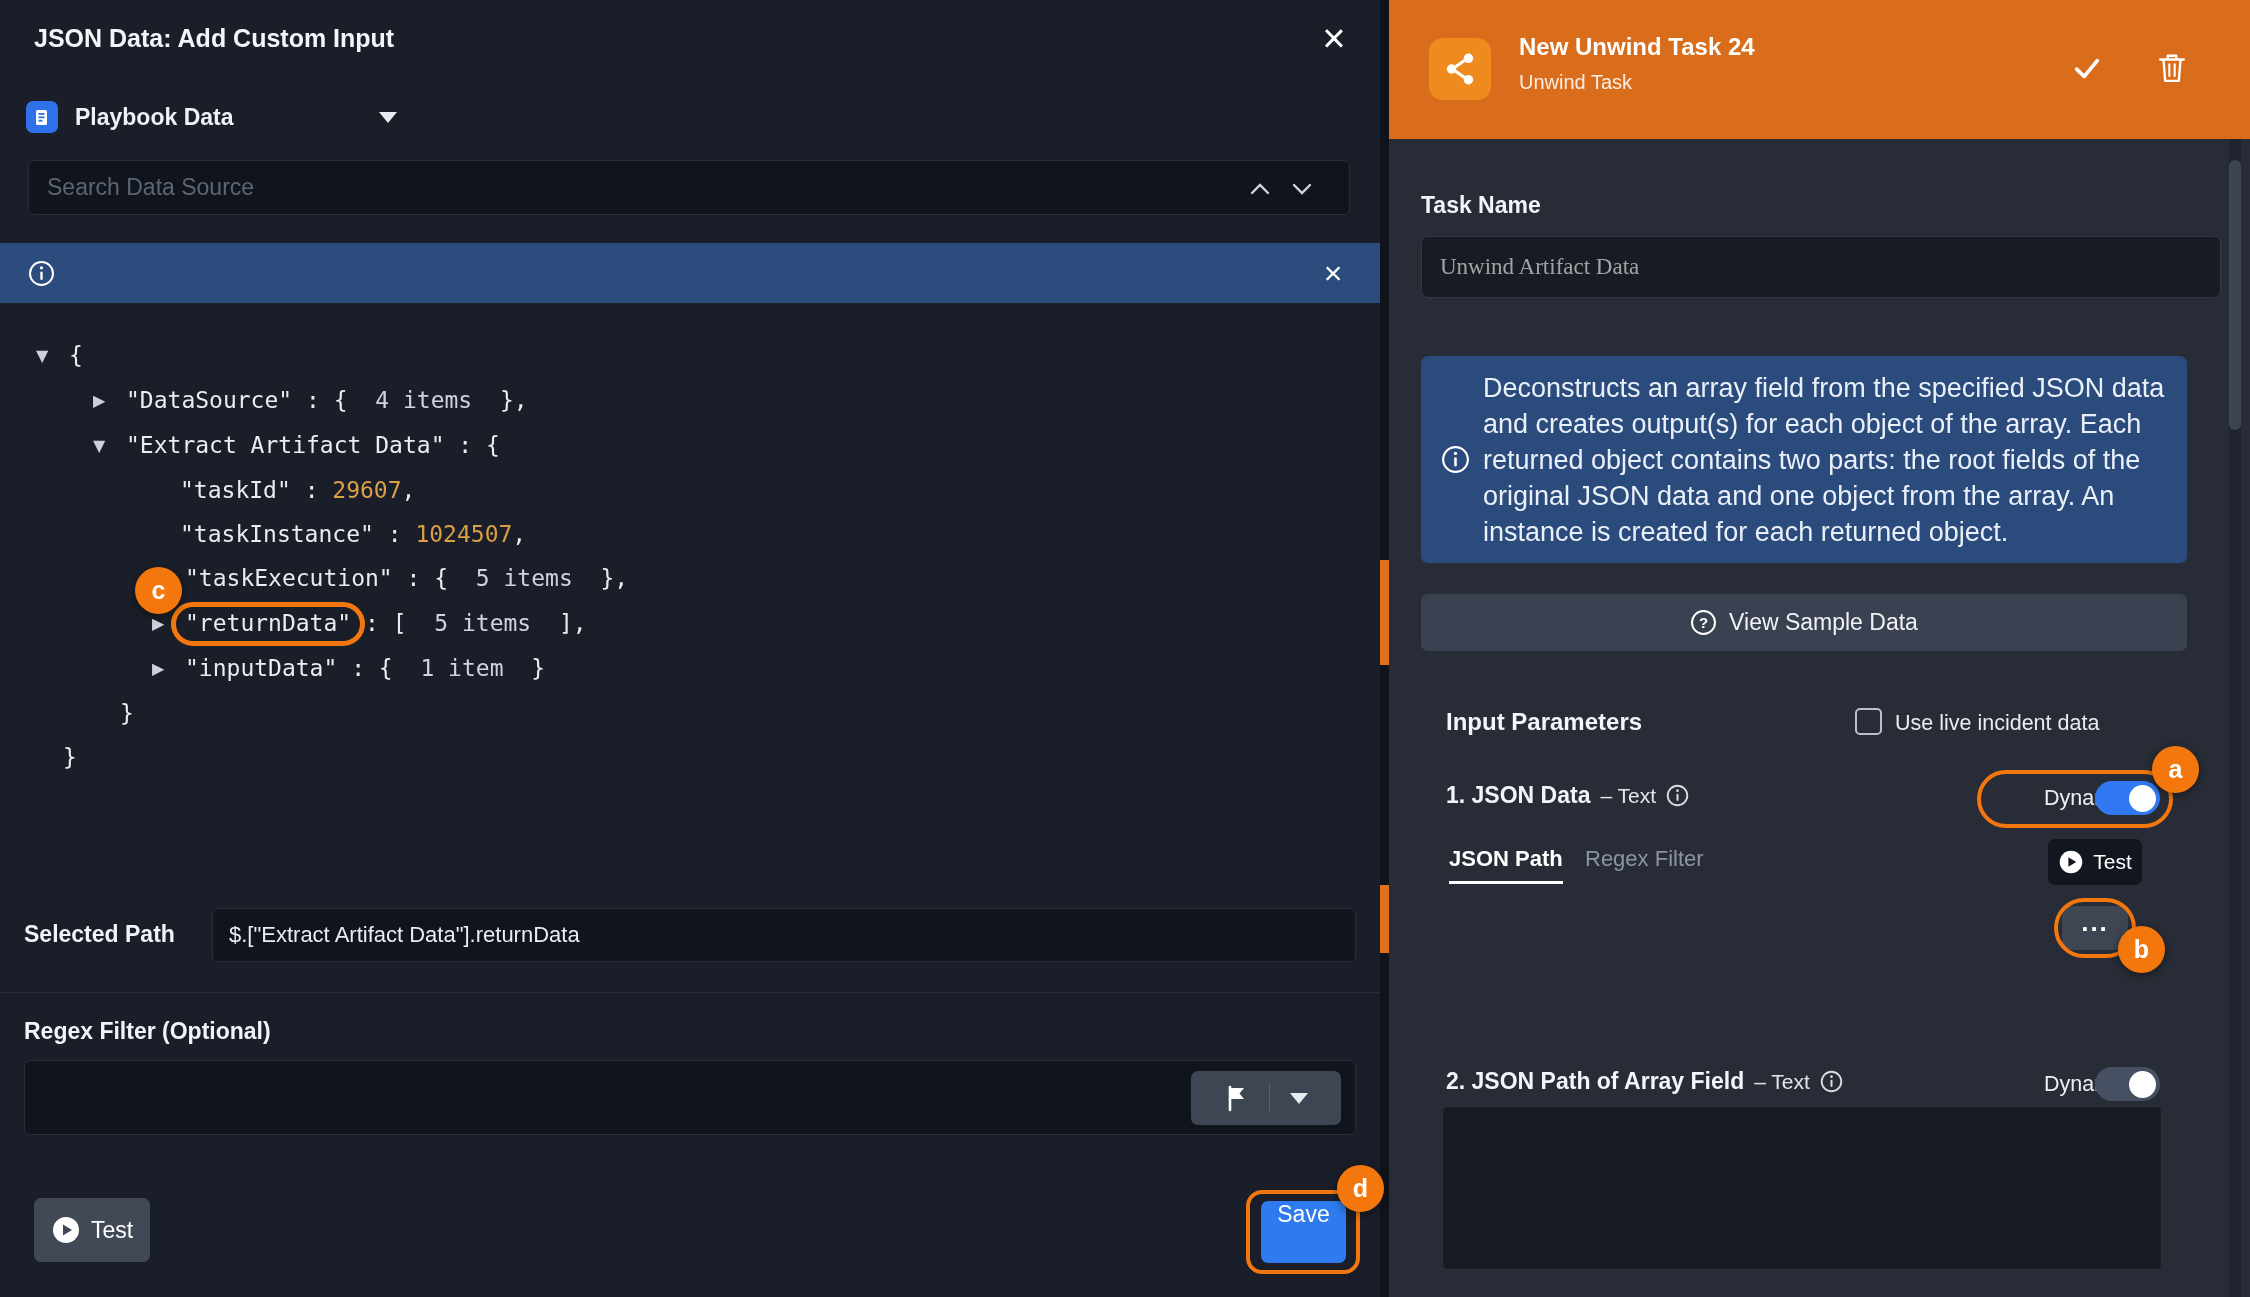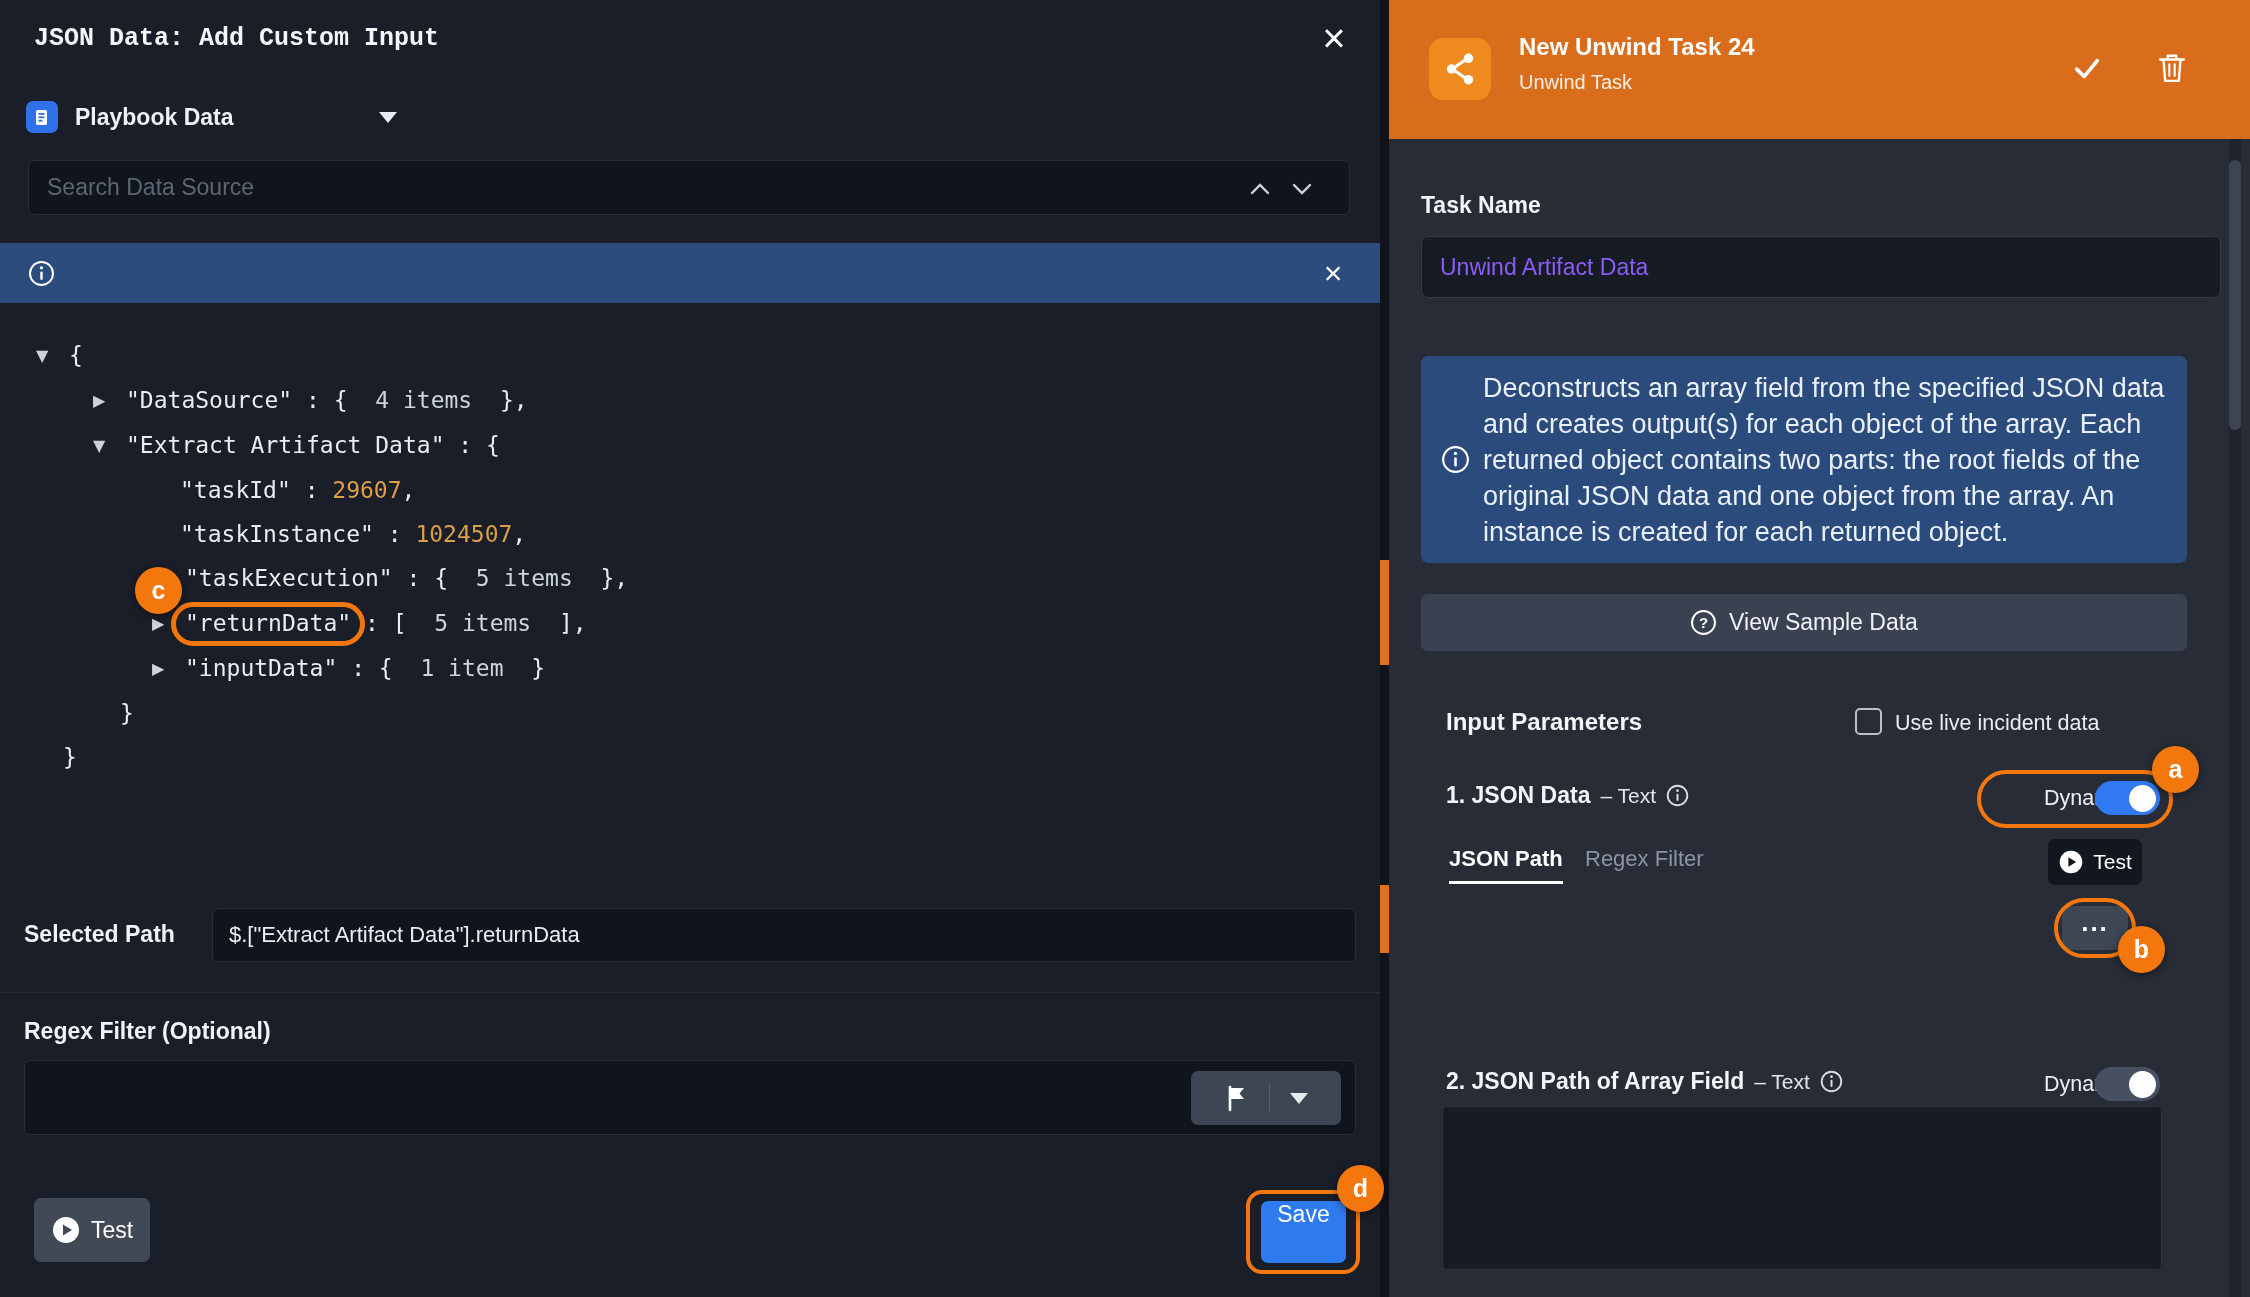--- a/index.html
+++ b/index.html
@@ -3,21 +3,21 @@
 <meta charset="utf-8">
 <style>
   * { margin:0; padding:0; box-sizing:border-box; }
   html,body { background:#0d1016; }
   .root {
     position:relative; width:2250px; height:1297px; overflow:hidden;
     font-family:"Liberation Sans", sans-serif; color:#e9ecf1; background:#0d1016;
   }
   
   .modal { position:absolute; left:0; top:0; width:1380px; height:1297px; background:#191e29; }
-  .m-title { position:absolute; left:34px; top:24px; font-size:25px; font-weight:bold; color:#f3f5f8;font-family:Liberation Mono, monospace; }
+  .m-title { position:absolute; left:34px; top:24px; font-size:25px; font-weight:bold; color:#f3f5f8; }
   .m-close { position:absolute; left:1308px; top:12px; width:52px; height:52px; font-size:40px; color:#ffffff;
              display:flex; align-items:center; justify-content:center; cursor:pointer; }
   .pb-row { position:absolute; left:26px; top:98px; height:38px; display:flex; align-items:center; cursor:pointer; }
   .pb-icon { width:32px; height:32px; border-radius:7px; background:#3070e8; display:flex; align-items:center; justify-content:center; }
   .pb-label { margin-left:17px; font-size:23px; font-weight:600; color:#eef1f6; }
   .pb-caret { margin-left:145px; width:0; height:0; border-left:9px solid transparent; border-right:9px solid transparent; border-top:11px solid #e8ebf0; }
   .m-search { position:absolute; left:28px; top:160px; width:1322px; height:55px; background:#0f141d; border:1px solid #272e3b; border-radius:6px; }
   .m-search input { position:absolute; left:0; top:0; width:100%; height:100%; background:transparent; border:none; outline:none;
                     color:#e9ecf1; font-size:23px; padding:0 110px 0 18px; font-family:"Liberation Sans", sans-serif; }
   .m-search input::placeholder { color:#5e6673; }
@@ -60,21 +60,21 @@
   .panel { position:absolute; left:1389px; top:0; width:861px; height:1297px; background:#272c36; }
   .p-header { position:absolute; left:0; top:0; width:861px; height:139px; background:#d96d1c; }
   .p-icon { position:absolute; left:40px; top:38px; width:62px; height:62px; border-radius:14px; background:#ef8a1e;
             display:flex; align-items:center; justify-content:center; }
   .p-title { position:absolute; left:130px; top:33px; font-size:24px; font-weight:bold; color:#ffffff; }
   .p-sub { position:absolute; left:130px; top:71px; font-size:20px; color:rgba(255,255,255,0.88); }
   .p-check { position:absolute; left:672px; top:42px; width:52px; height:52px; display:flex; align-items:center; justify-content:center; cursor:pointer; }
   .p-trash { position:absolute; left:760px; top:44px; width:46px; height:48px; display:flex; align-items:center; justify-content:center; cursor:pointer; }
   .tn-label { position:absolute; left:32px; top:192px; font-size:23px; font-weight:bold; color:#f2f4f8; }
   .tn-input { position:absolute; left:32px; top:236px; width:800px; height:62px; background:#161b24; border:1px solid #323948; border-radius:7px;
-              color:#8b5cf6; font-size:23px; padding:0 18px; outline:none; font-family:Liberation Sans, sans-serif; }
+              color:#a3a3a3; font-size:23px; padding:0 18px; outline:none; font-family:Liberation Serif, serif; }
   .desc-box { position:absolute; left:32px; top:356px; width:766px; height:207px; background:#2c4b7d; border-radius:7px; }
   .desc-icon { position:absolute; left:20px; top:89px; }
   .desc-text { position:absolute; left:62px; top:14px; width:684px; font-size:27px; line-height:36px; color:#eaf0f8; }
   .sample-btn { position:absolute; left:32px; top:594px; width:766px; height:57px; background:#3a4251; border-radius:7px;
                 display:flex; align-items:center; justify-content:center; gap:12px; color:#f0f2f6; font-size:23px; cursor:pointer; }
   .ip-heading { position:absolute; left:57px; top:708px; font-size:24px; font-weight:bold; color:#f3f5f9; }
   .cb { position:absolute; left:466px; top:708px; width:27px; height:27px; border:2.5px solid #b9c0cc; border-radius:5px; cursor:pointer; }
   .cb-label { position:absolute; left:506px; top:711px; font-size:21.5px; color:#e8ebf1; }
   .param-label { position:absolute; font-size:23px; color:#f3f5f9; display:flex; align-items:center; gap:10px; }
   .param-label .pname { font-weight:bold; }

